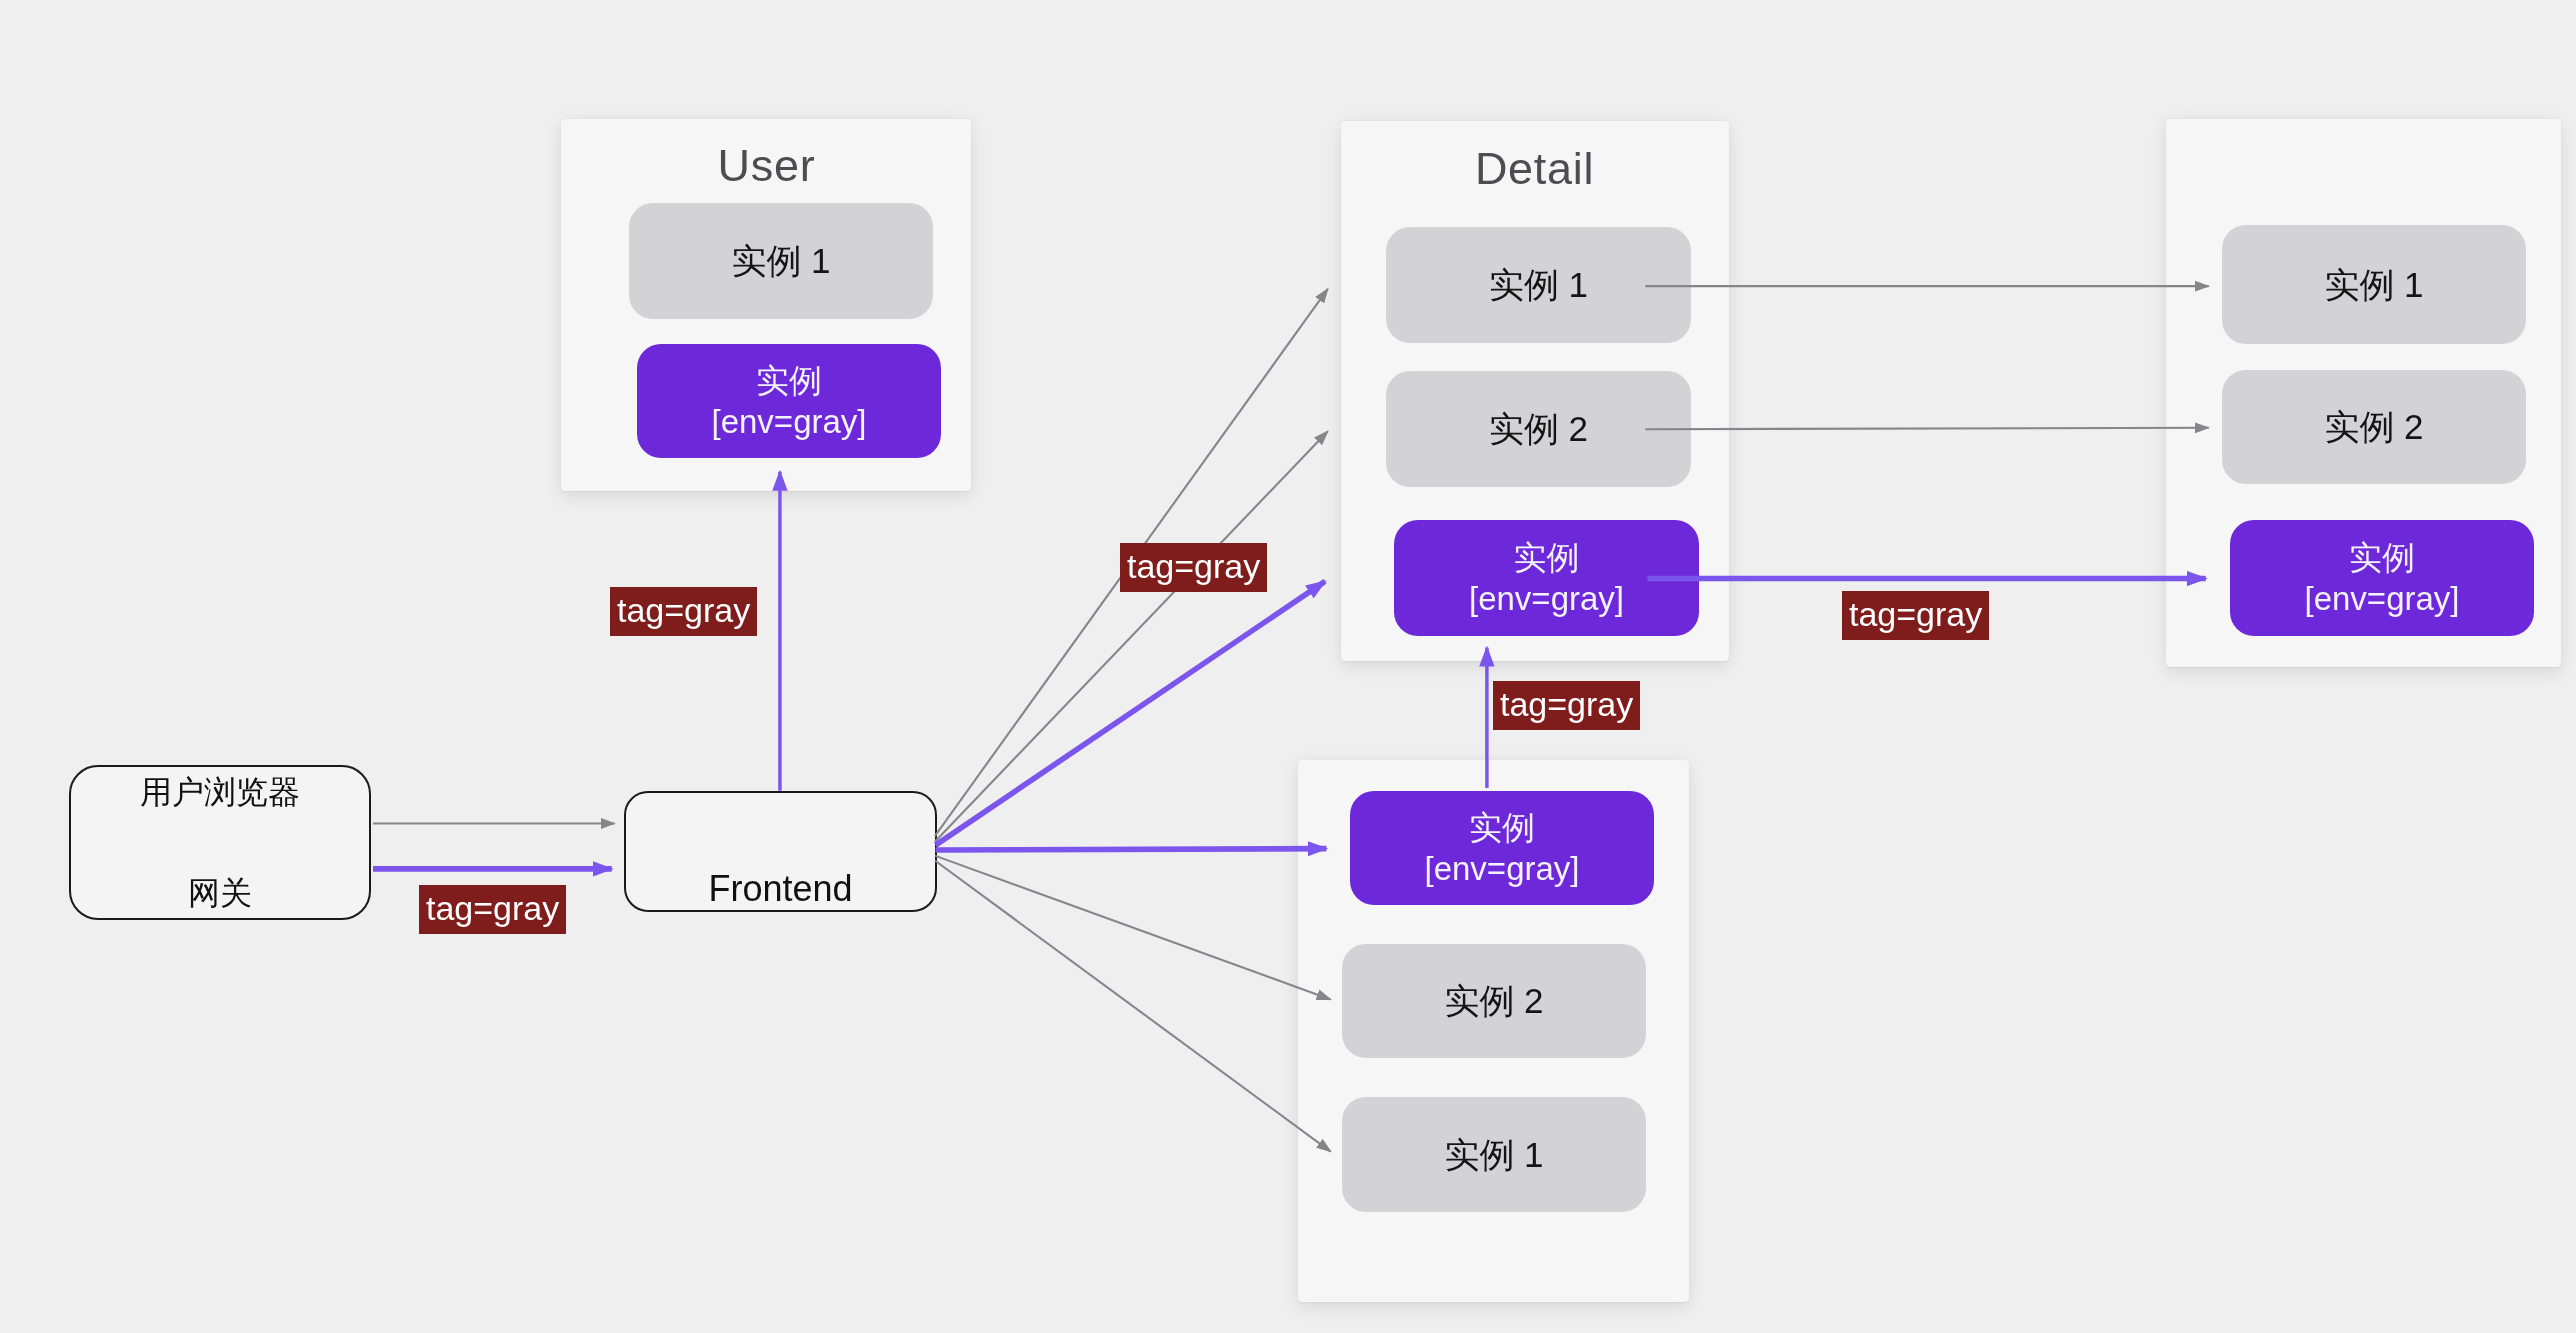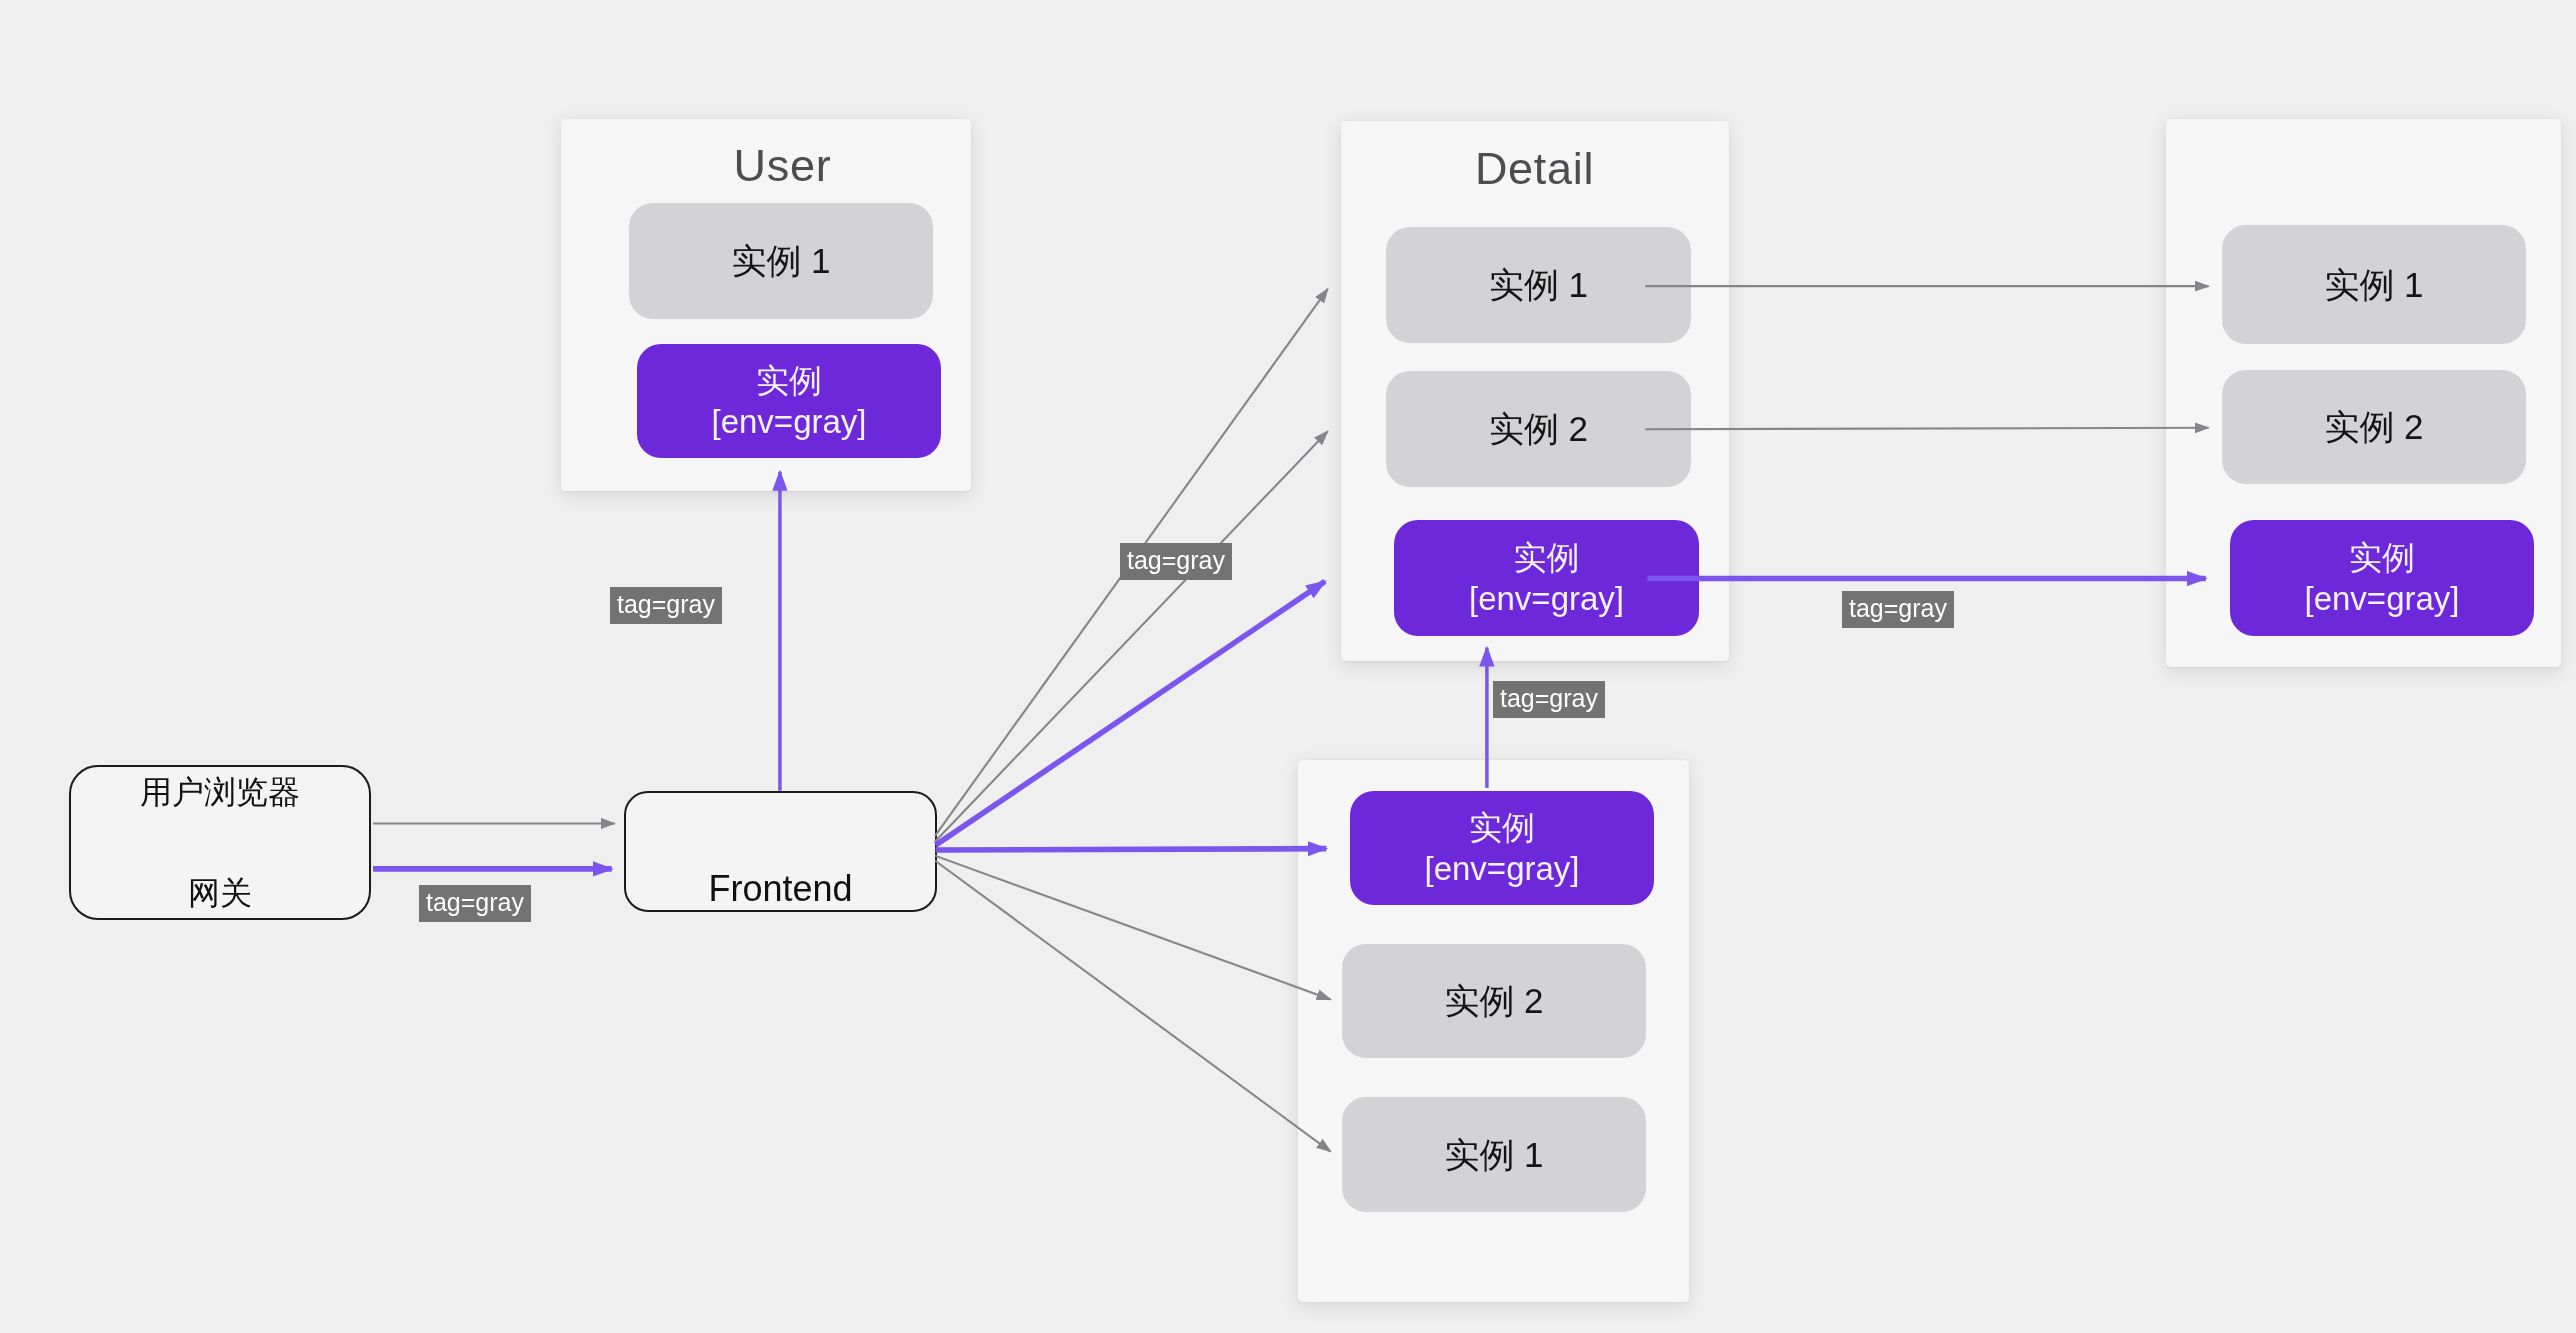--- a/index.html
+++ b/index.html
@@ -21,21 +21,21 @@
   .inst .l2{font-size:33px;font-weight:500;line-height:1.25;}
   .inst .l2:empty{display:none;}
 
   .node{position:absolute;border:2.1px solid #1a1a1a;background:#f4f4f5;z-index:2;
         display:flex;flex-direction:column;align-items:center;justify-content:center;color:#111;}
   .node.gateway{border-radius:29px;justify-content:space-between;padding:6px 0;box-sizing:border-box;}
   .node.gateway .gline{font-size:32px;font-weight:500;line-height:1.2;}
   .node.frontend{border-radius:24px;}
   .node.frontend .flabel{font-size:36px;font-weight:500;}
 
-  .taglabel{position:absolute;background:#737373;color:#ffffff;font-size:25px;line-height:1.35;
+  .taglabel{position:absolute;background:#7f1d1d;color:#ffffff;font-size:34px;line-height:1.35;
             padding:1.4px 7px;z-index:6;white-space:nowrap;}
 </style>
 </head>
 <body>
 
 <div class="page">
 
   <svg class="edges" viewBox="0 0 3690 1910">
     <defs>
       <marker id="ah-gray" markerUnits="userSpaceOnUse" markerWidth="22" markerHeight="16" refX="20" refY="8" orient="auto">
@@ -54,21 +54,21 @@
     <line x1="1340" y1="1218" x2="1900" y2="1216" stroke="#7C55EC" stroke-width="8" marker-end="url(#ah-purple)"></line>
     <line x1="1339" y1="1226" x2="1906" y2="1432" stroke="#85858a" stroke-width="3" marker-end="url(#ah-gray)"></line>
     <line x1="1339" y1="1233" x2="1906" y2="1650" stroke="#85858a" stroke-width="3" marker-end="url(#ah-gray)"></line>
     <line x1="2130" y1="1129" x2="2130" y2="928" stroke="#7C55EC" stroke-width="5" marker-end="url(#ah-purple)"></line>
     <line x1="2357" y1="410" x2="3164" y2="410" stroke="#85858a" stroke-width="3" marker-end="url(#ah-gray)"></line>
     <line x1="2357" y1="615" x2="3164" y2="613" stroke="#85858a" stroke-width="3" marker-end="url(#ah-gray)"></line>
     <line x1="2360" y1="829" x2="3160" y2="829" stroke="#7C55EC" stroke-width="8" marker-end="url(#ah-purple)"></line>
   </svg>
 
   <section class="panel" style="left:561px;top:119px;width:410px;height:372px;">
-    <div class="ptitle" style="left:82px;top:21px;width:279px;">User</div>
+    <div class="ptitle" style="left:66px;top:21px;width:279px;">User</div>
     <div class="inst gray" style="left:68px;top:84px;width:304px;height:116px;">
       <span class="l1">实例 1</span>
 
     </div>
     <div class="inst purple" style="left:68px;top:225px;width:304px;height:114px;">
       <span class="l1">实例</span>
       <span class="l2">[env=gray]</span>
     </div>
   </section>
 

